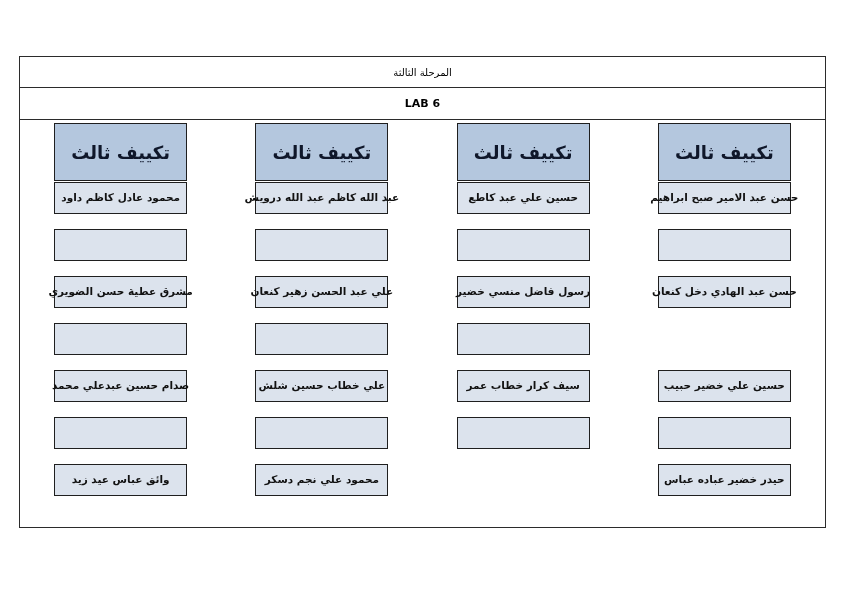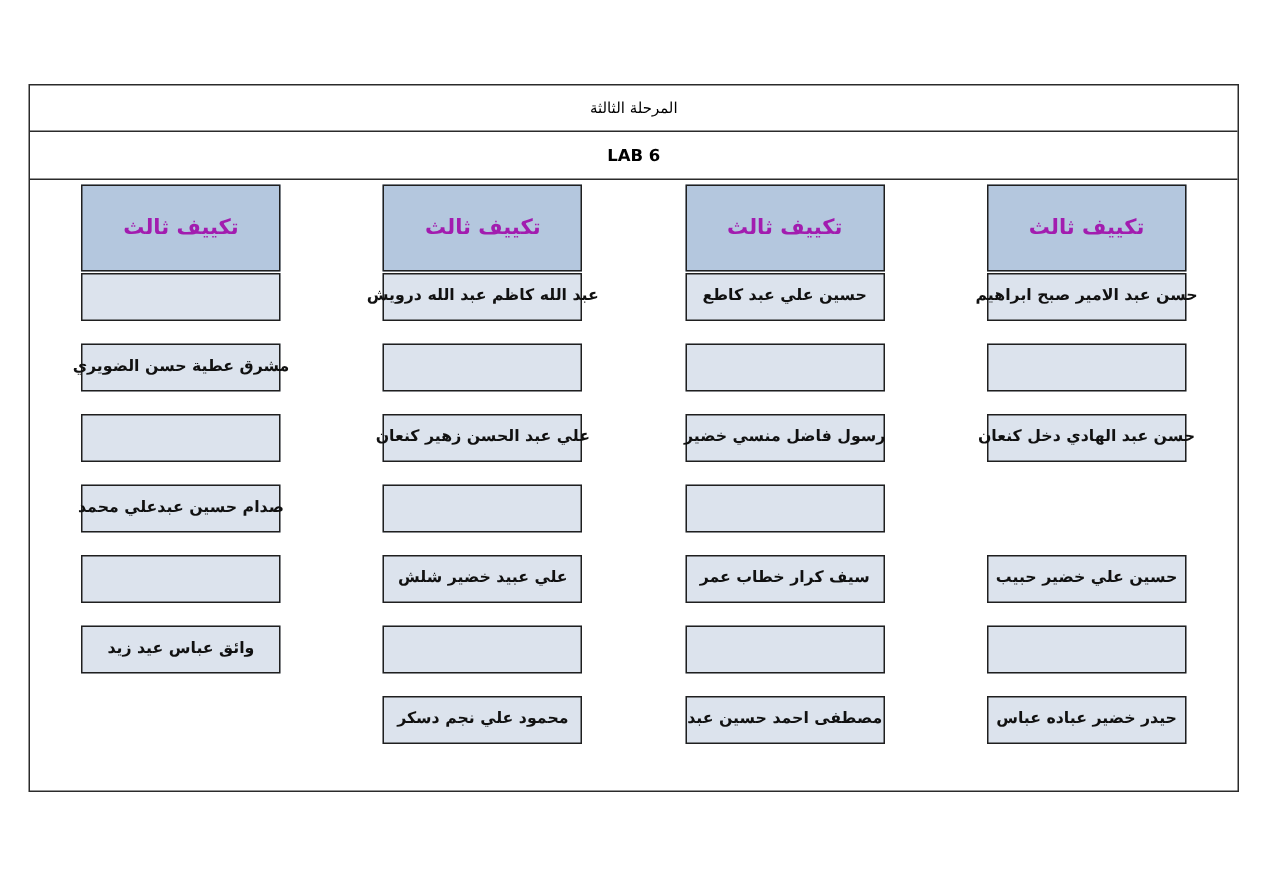--- a/index.html
+++ b/index.html
@@ -69,23 +69,23 @@
   
   .col-head {
     width: 133px;
     height: 58px;
     background: #b4c7de;
     border: 1.3px solid #1f1f1f;
     box-sizing: border-box;
     display: flex;
     align-items: center;
     justify-content: center;
-    font-size: 14px;
+    font-size: 18px;
     font-weight: bold;
-    color: #a21caf;
+    color: #0f172a;
     margin-bottom: 1px;
   }
 
   
   .slot {
     width: 133px;
     height: 47px;
     display: flex;
     align-items: flex-start;
     justify-content: center;
@@ -129,20 +129,23 @@
   </div>
 
   <div class="title-row lab">
     <span>LAB 6</span>
   </div>
 
   <div class="grid">
       <div class="col">
         <div class="col-head">تكييف ثالث</div>
         <div class="slot">
+          <div class="cell">محمود عادل كاظم داود</div>
+        </div>
+        <div class="slot">
           <div class="cell blank-text"></div>
         </div>
         <div class="slot">
           <div class="cell">مشرق عطية حسن الضويري</div>
         </div>
         <div class="slot">
           <div class="cell blank-text"></div>
         </div>
         <div class="slot">
           <div class="cell">صدام حسين عبدعلي محمد</div>
@@ -162,21 +165,21 @@
         <div class="slot">
           <div class="cell blank-text"></div>
         </div>
         <div class="slot">
           <div class="cell">علي عبد الحسن زهير كنعان</div>
         </div>
         <div class="slot">
           <div class="cell blank-text"></div>
         </div>
         <div class="slot">
-          <div class="cell">علي عبيد خضير شلش</div>
+          <div class="cell">علي خطاب حسين شلش</div>
         </div>
         <div class="slot">
           <div class="cell blank-text"></div>
         </div>
         <div class="slot">
           <div class="cell">محمود علي نجم دسكر</div>
         </div>
       </div>
       <div class="col">
         <div class="col-head">تكييف ثالث</div>
@@ -191,23 +194,20 @@
         </div>
         <div class="slot">
           <div class="cell blank-text"></div>
         </div>
         <div class="slot">
           <div class="cell">سيف كرار خطاب عمر</div>
         </div>
         <div class="slot">
           <div class="cell blank-text"></div>
         </div>
-        <div class="slot">
-          <div class="cell">مصطفى احمد حسين عبد</div>
-        </div>
       </div>
       <div class="col">
         <div class="col-head">تكييف ثالث</div>
         <div class="slot">
           <div class="cell">حسن عبد الامير صبح ابراهيم</div>
         </div>
         <div class="slot">
           <div class="cell blank-text"></div>
         </div>
         <div class="slot">

